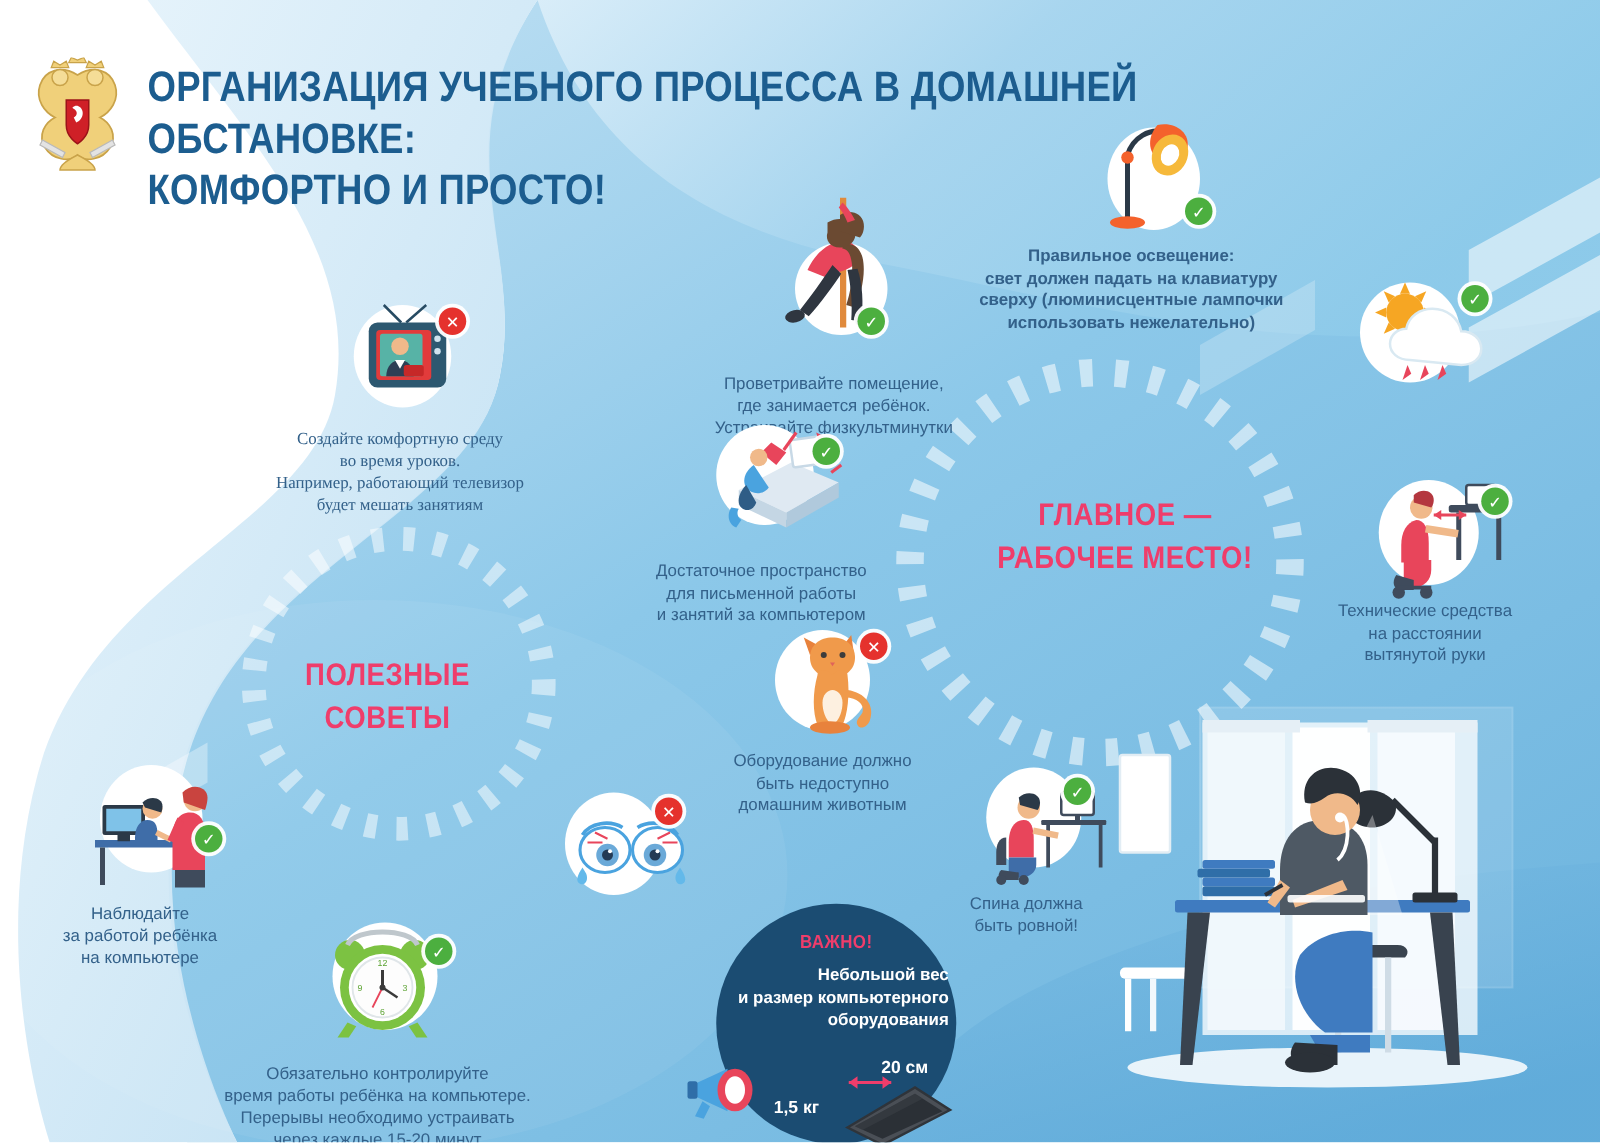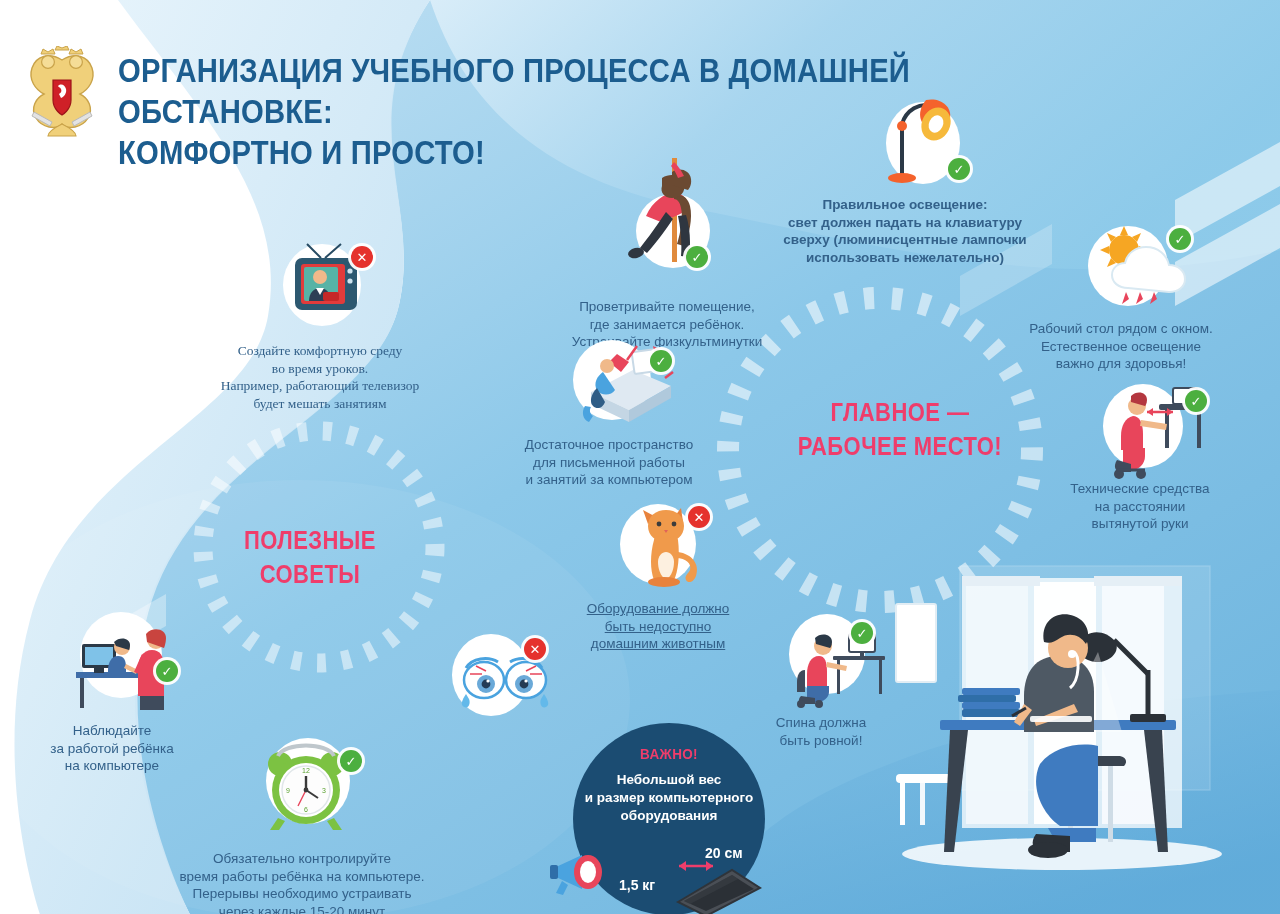--- a/index.html
+++ b/index.html
@@ -63,21 +63,21 @@
   #important{
     position:absolute;left:573px;top:723px;width:192px;height:192px;
     border-radius:50%;background:#1b4c72;
   }
   #important .imp-title{
     position:absolute;left:0;top:22px;width:192px;text-align:center;
     color:#ef3d6b;font-weight:bold;font-size:15px;letter-spacing:.4px;
     transform:scaleX(.9);
   }
   #important .imp-body{
-    position:absolute;left:6px;top:48px;width:180px;text-align:center;
+    position:absolute;left:6px;top:48px;width:180px;text-align:right;
     color:#ffffff;font-weight:bold;font-size:13.5px;line-height:18px;
     white-space:pre-line;
   }
   .imp-label{
     position:absolute;color:#ffffff;font-weight:bold;font-size:14px;
   }
   #imp-size{left:691px;top:845px;margin-left:14px;}
   #imp-weight{left:619px;top:877px;}
 </style>
 </head>
@@ -258,23 +258,20 @@
         </g>
         <path d="M46 66 c-10 0 -16 -6 -16 -13 c0 -7 6 -12 13 -12 c2 -10 11 -16 21 -16 c12 0 21 8 23 18 c9 0 16 6 16 14 c0 8 -7 13 -16 13 z" fill="#ffffff" stroke="#d9e9f2" stroke-width="2"></path>
         <g fill="#e8455b">
           <path d="M44 70 l-4 12 l7 -5 z"></path>
           <path d="M58 70 l-4 12 l7 -5 z"></path>
           <path d="M72 70 l-4 12 l7 -5 z"></path>
         </g>
       </svg>
       <div class="badge ok" style="left:133px;top:6px;width:22px;height:22px;">✓</div>
     </div>
-    <div class="tip-text" style="margin-top:10px;">Рабочий стол рядом с окном.
-Естественное освещение
-важно для здоровья!</div>
   </div>
 
   <div class="tip" style="left:488px;top:336px;width:242px;">
     <div class="icon-wrap" style="width:180px;height:96px;">
       <div class="blob" style="left:54px;top:4px;width:78px;height:80px;"></div>
       <svg style="position:absolute;left:40px;top:0;" width="140" height="96" viewBox="0 0 140 96">
         <path d="M32 56 L74 34 L112 50 L70 74 Z" fill="#dfe9f2"></path>
         <path d="M32 56 v12 l38 18 v-12 z" fill="#c4d6e4"></path>
         <path d="M112 50 v12 L70 86 v-12 z" fill="#b0c9dc"></path>
         <rect x="74" y="14" width="32" height="22" rx="2" fill="#ffffff" stroke="#c8d9e6" stroke-width="2" transform="rotate(-8 90 25)"></rect>
@@ -282,21 +279,21 @@
         <path d="M44 36 c-6 4 -10 12 -6 18 c4 6 14 6 18 0 z" fill="#4aa3df"></path>
         <circle cx="48" cy="30" r="7" fill="#f0b98a"></circle>
         <path d="M38 52 c-6 6 -8 14 -4 18 c4 4 10 2 12 -4 z" fill="#2f5d86"></path>
         <path d="M26 70 c-4 6 -2 14 4 16 l4 -6 c-3 -2 -4 -6 -2 -9 z" fill="#4aa3df"></path>
         <path d="M78 10 l-10 14" stroke="#e8455b" stroke-width="2.5"></path>
         <path d="M106 42 l8 -6" stroke="#e8455b" stroke-width="2.5"></path>
         <path d="M96 18 l-2 -8 l6 3 z" fill="#e8455b"></path>
       </svg>
       <div class="badge ok" style="left:131px;top:14px;width:22px;height:22px;">✓</div>
     </div>
-    <div class="tip-text" style="margin-top:4px;">Достаточное пространство
+    <div class="tip-text" style="margin-top:16px;">Достаточное пространство
 для письменной работы
 и занятий за компьютером</div>
   </div>
 
   <div class="tip" style="left:1036px;top:382px;width:208px;">
     <div class="icon-wrap" style="width:150px;height:98px;">
       <div class="blob" style="left:38px;top:2px;width:80px;height:84px;"></div>
       <svg style="position:absolute;left:32px;top:0;" width="126" height="98" viewBox="0 0 126 98">
         <rect x="62" y="22" width="44" height="6" rx="2" fill="#3f4b5c"></rect>
         <rect x="68" y="28" width="4" height="38" fill="#3f4b5c"></rect>
@@ -333,21 +330,21 @@
         <circle cx="45" cy="22" r="2.4" fill="#3c3c3c"></circle>
         <circle cx="60" cy="22" r="2.4" fill="#3c3c3c"></circle>
         <path d="M50 28 l4 0 l-2 3 z" fill="#e0635a"></path>
         <path d="M40 38 c0 -4 6 -6 12 0 c6 -6 12 -4 12 0 c2 16 0 32 -4 40 l-20 0 c-4 -10 -4 -26 0 -40 z" fill="#f09a4b"></path>
         <path d="M44 60 c0 -6 4 -10 8 -10 c4 0 8 4 8 10 c0 6 -2 14 -8 18 c-6 -4 -8 -12 -8 -18 z" fill="#fdf0e0"></path>
         <path d="M64 50 c14 2 22 12 18 24 c-2 6 -8 8 -10 4 c-2 -4 2 -6 4 -10 c2 -6 -4 -12 -14 -12 z" fill="#f09a4b"></path>
         <ellipse cx="50" cy="80" rx="16" ry="5" fill="#e8823c"></ellipse>
       </svg>
       <div class="badge no" style="left:100px;top:6px;width:22px;height:22px;">✕</div>
     </div>
-    <div class="tip-text" style="margin-top:8px;text-decoration:underline;">Оборудование должно
+    <div class="tip-text" style="margin-top:8px;">Оборудование должно
 быть недоступно
 домашним животным</div>
   </div>
 
   <div class="tip" style="left:726px;top:612px;width:190px;">
     <div class="icon-wrap" style="width:140px;height:96px;">
       <div class="blob" style="left:38px;top:2px;width:76px;height:80px;"></div>
       <svg style="position:absolute;left:30px;top:0;" width="118" height="96" viewBox="0 0 118 96">
         <rect x="52" y="44" width="52" height="4" rx="1" fill="#3f4b5c"></rect>
         <rect x="56" y="48" width="3" height="34" fill="#3f4b5c"></rect>

